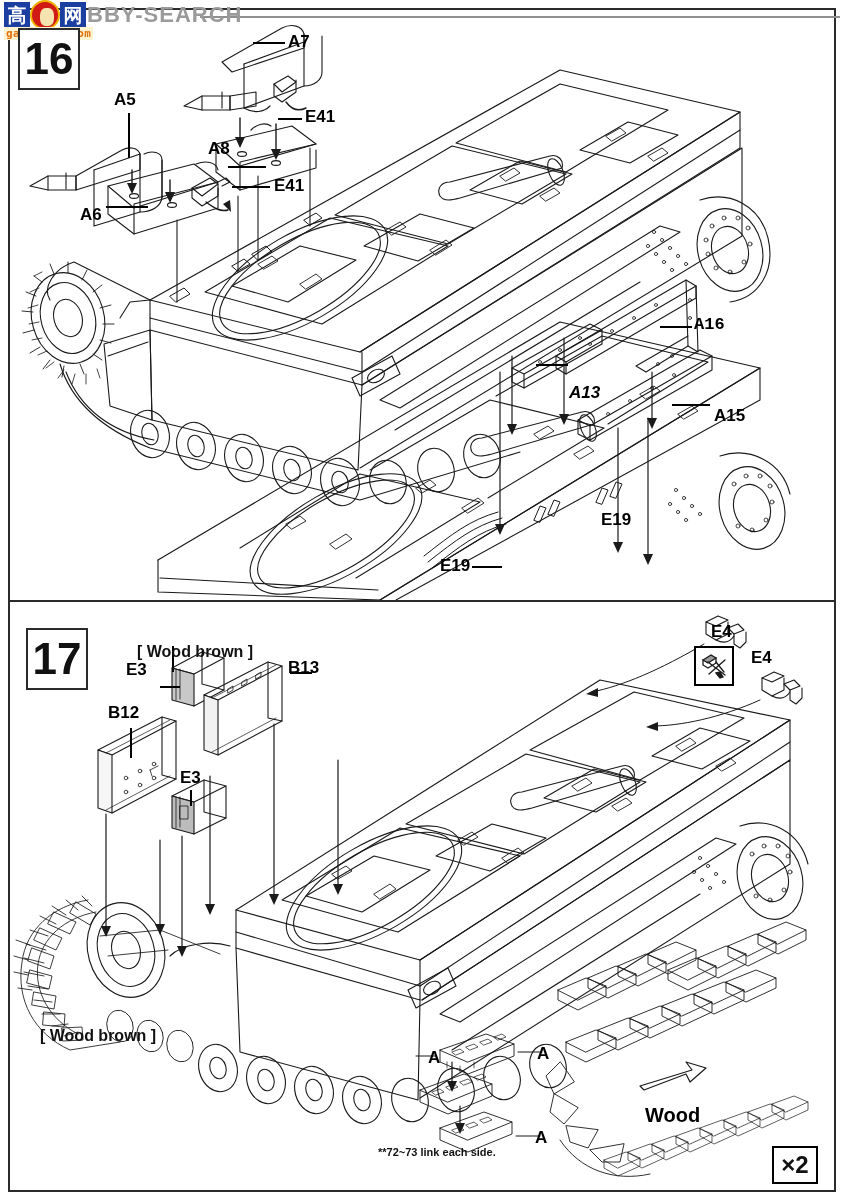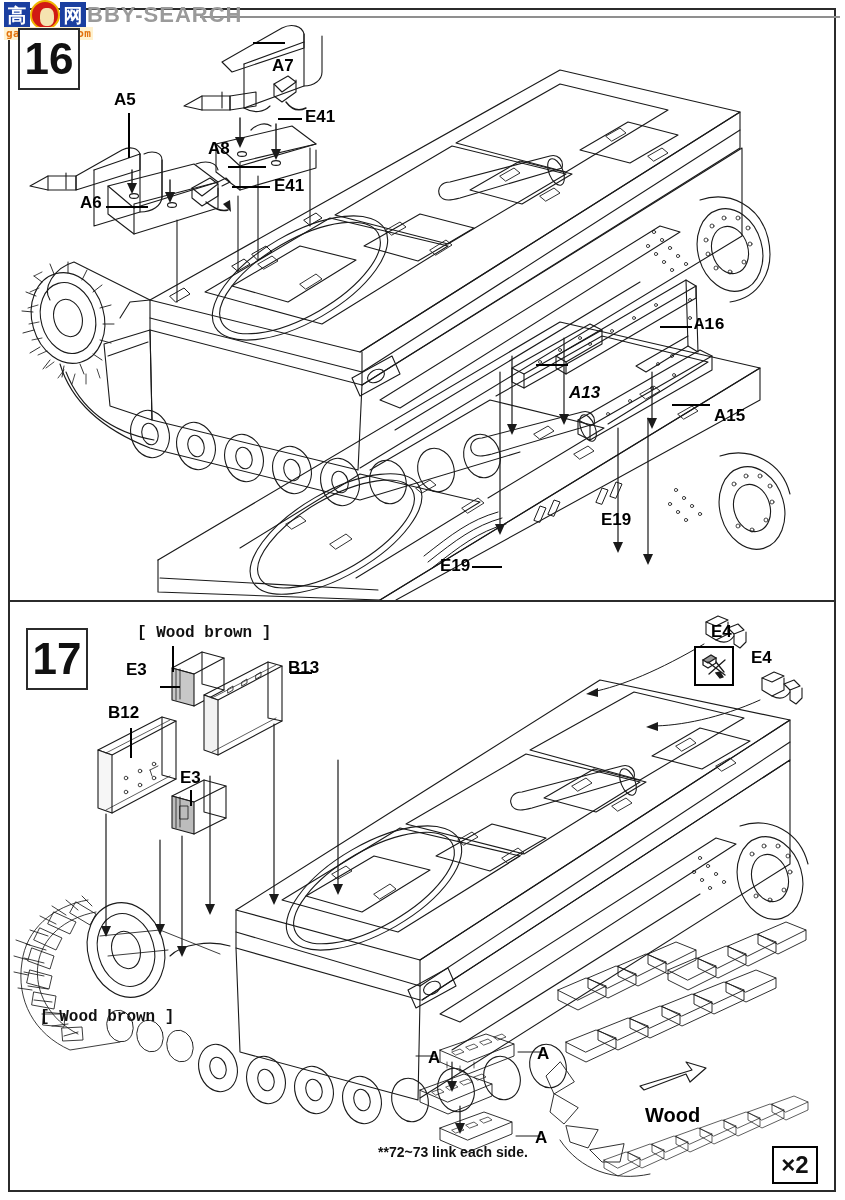--- a/index.html
+++ b/index.html
@@ -54,21 +54,22 @@
   }
   #step-16-box{left:18px;top:28px;}
   #step-17-box{left:26px;top:628px;}
   
   .lbl{
     position:absolute;font-size:17px;font-weight:bold;white-space:nowrap;
     font-family:"Liberation Sans",sans-serif;color:#000;
   }
   .note{
     position:absolute;font-size:16px;font-weight:bold;white-space:nowrap;
-    font-family:Liberation Mono, monospace;
+    font-family:Liberation Sans, sans-serif;
+    margin-top:19px;
   }
   
   .lead{position:absolute;background:#000;}
   .lead-h{height:1.6px;}
   .lead-v{width:1.6px;}
   
   .art{position:absolute;left:0;top:0;}
   
   #nocement-box{
     position:absolute;left:694px;top:646px;width:40px;height:40px;
@@ -77,21 +78,21 @@
   
   #x2-badge{
     position:absolute;left:772px;top:1146px;width:46px;height:38px;
     border:2px solid #000;background:#fff;box-sizing:border-box;
     text-align:center;line-height:34px;
   }
   #x2-badge span{font-size:24px;font-weight:bold;font-family:"Liberation Sans",sans-serif;}
   
   #bottom-notes{position:absolute;left:378px;top:1142px;}
   #bottom-notes div{
-    font-size:14px;font-weight:bold;line-height:20px;white-space:nowrap;
+    font-size:11px;font-weight:bold;line-height:20px;white-space:nowrap;
     font-family:"Liberation Sans","DejaVu Sans",sans-serif;
   }
 </style>
 </head>
 <body>
 
 <div id="page-frame"></div>
 <div id="panel-divider"></div>
 
 <div id="watermark">
@@ -415,25 +416,25 @@
 <div class="lead lead-h" style="left:278px;top:118px;width:24px;"></div>
 <div class="lead lead-v" style="left:128px;top:113px;height:45px;"></div>
 <div class="lead lead-h" style="left:228px;top:166px;width:38px;"></div>
 <div class="lead lead-h" style="left:106px;top:206px;width:42px;"></div>
 <div class="lead lead-h" style="left:232px;top:186px;width:38px;"></div>
 <div class="lead lead-h" style="left:660px;top:326px;width:32px;"></div>
 <div class="lead lead-h" style="left:536px;top:364px;width:32px;"></div>
 <div class="lead lead-h" style="left:672px;top:404px;width:38px;"></div>
 <div class="lead lead-h" style="left:472px;top:566px;width:30px;"></div>
 
-<div class="lbl" style="left:272px;top:32px;margin-top:24px;">A7</div>
+<div class="lbl" style="left:288px;top:32px;">A7</div>
 <div class="lbl" style="left:305px;top:107px;">E41</div>
 <div class="lbl" style="left:114px;top:90px;">A5</div>
 <div class="lbl" style="left:208px;top:139px;">A8</div>
-<div class="lbl" style="left:80px;top:193px;">A6</div>
+<div class="lbl" style="left:80px;top:205px;">A6</div>
 <div class="lbl" style="left:274px;top:176px;">E41</div>
 <div class="lbl" style="left:694px;top:315px;font-family:Liberation Mono, monospace;">A16</div>
 <div class="lbl" style="left:569px;top:383px;font-style:italic;">A13</div>
 <div class="lbl" style="left:714px;top:406px;">A15</div>
 <div class="lbl" style="left:601px;top:510px;">E19</div>
 <div class="lbl" style="left:440px;top:556px;">E19</div>
 
 <div id="step-17-box" class="step-box">
   <span>17</span>
 </div>

